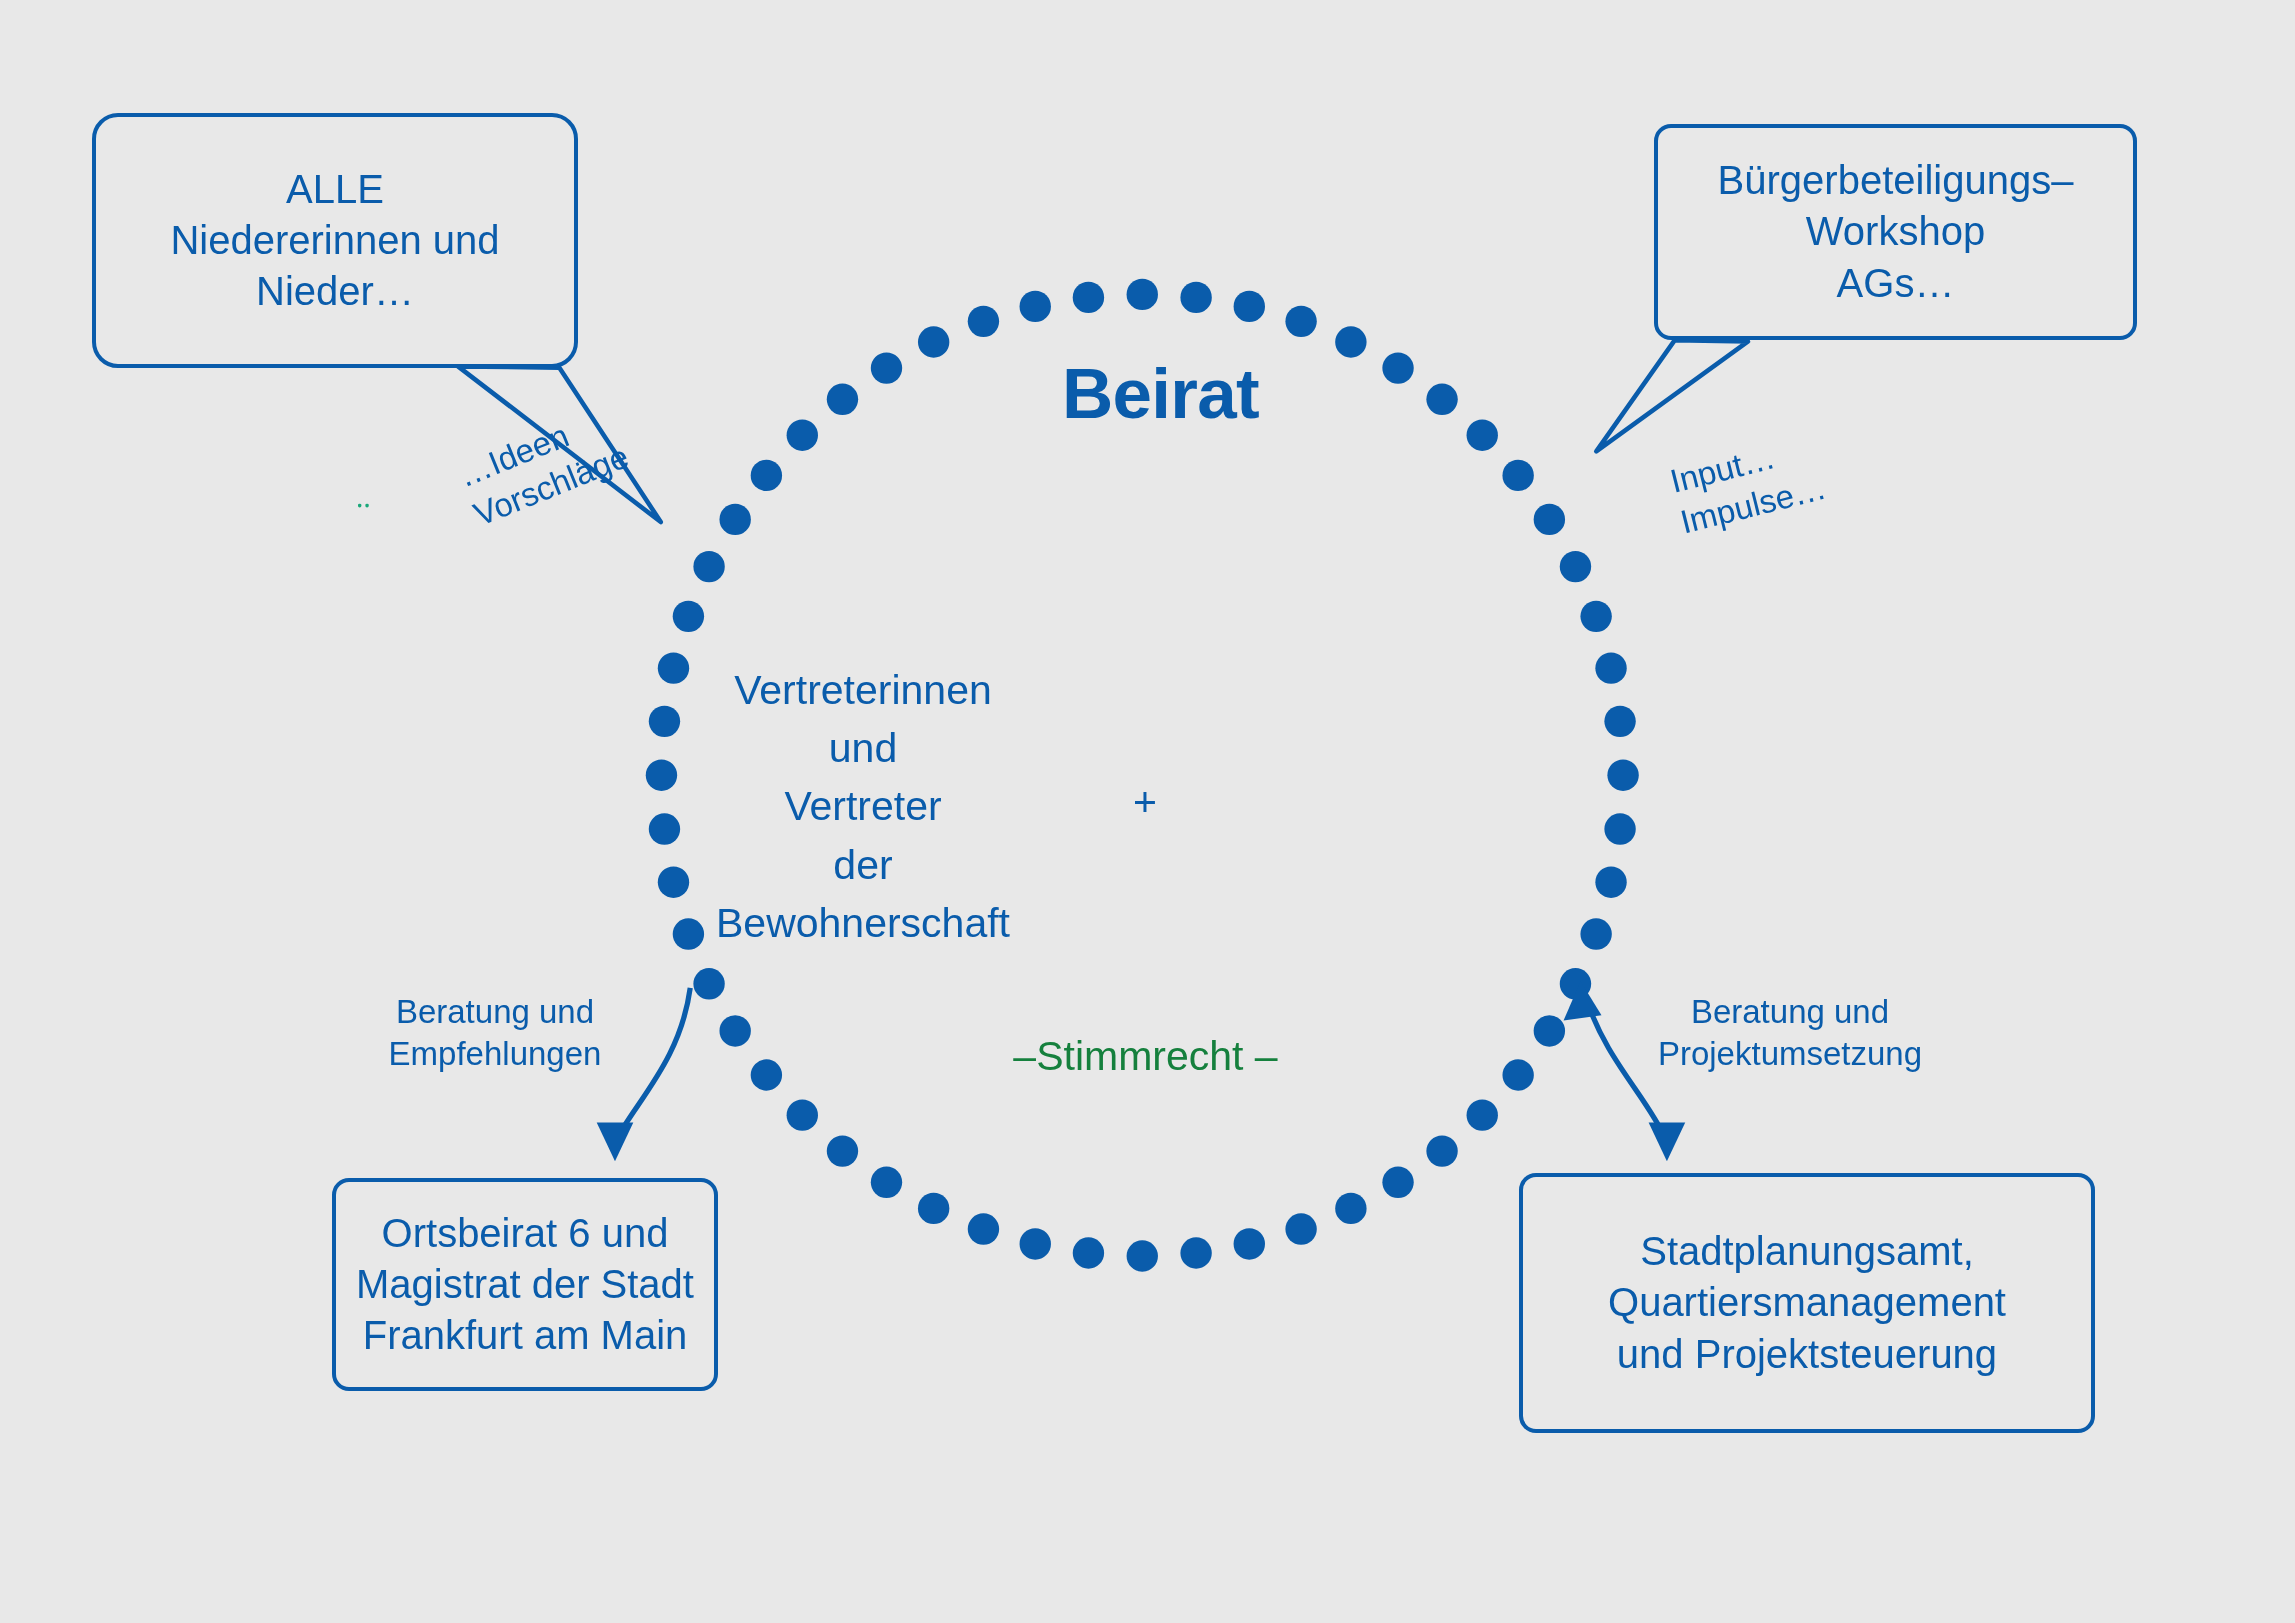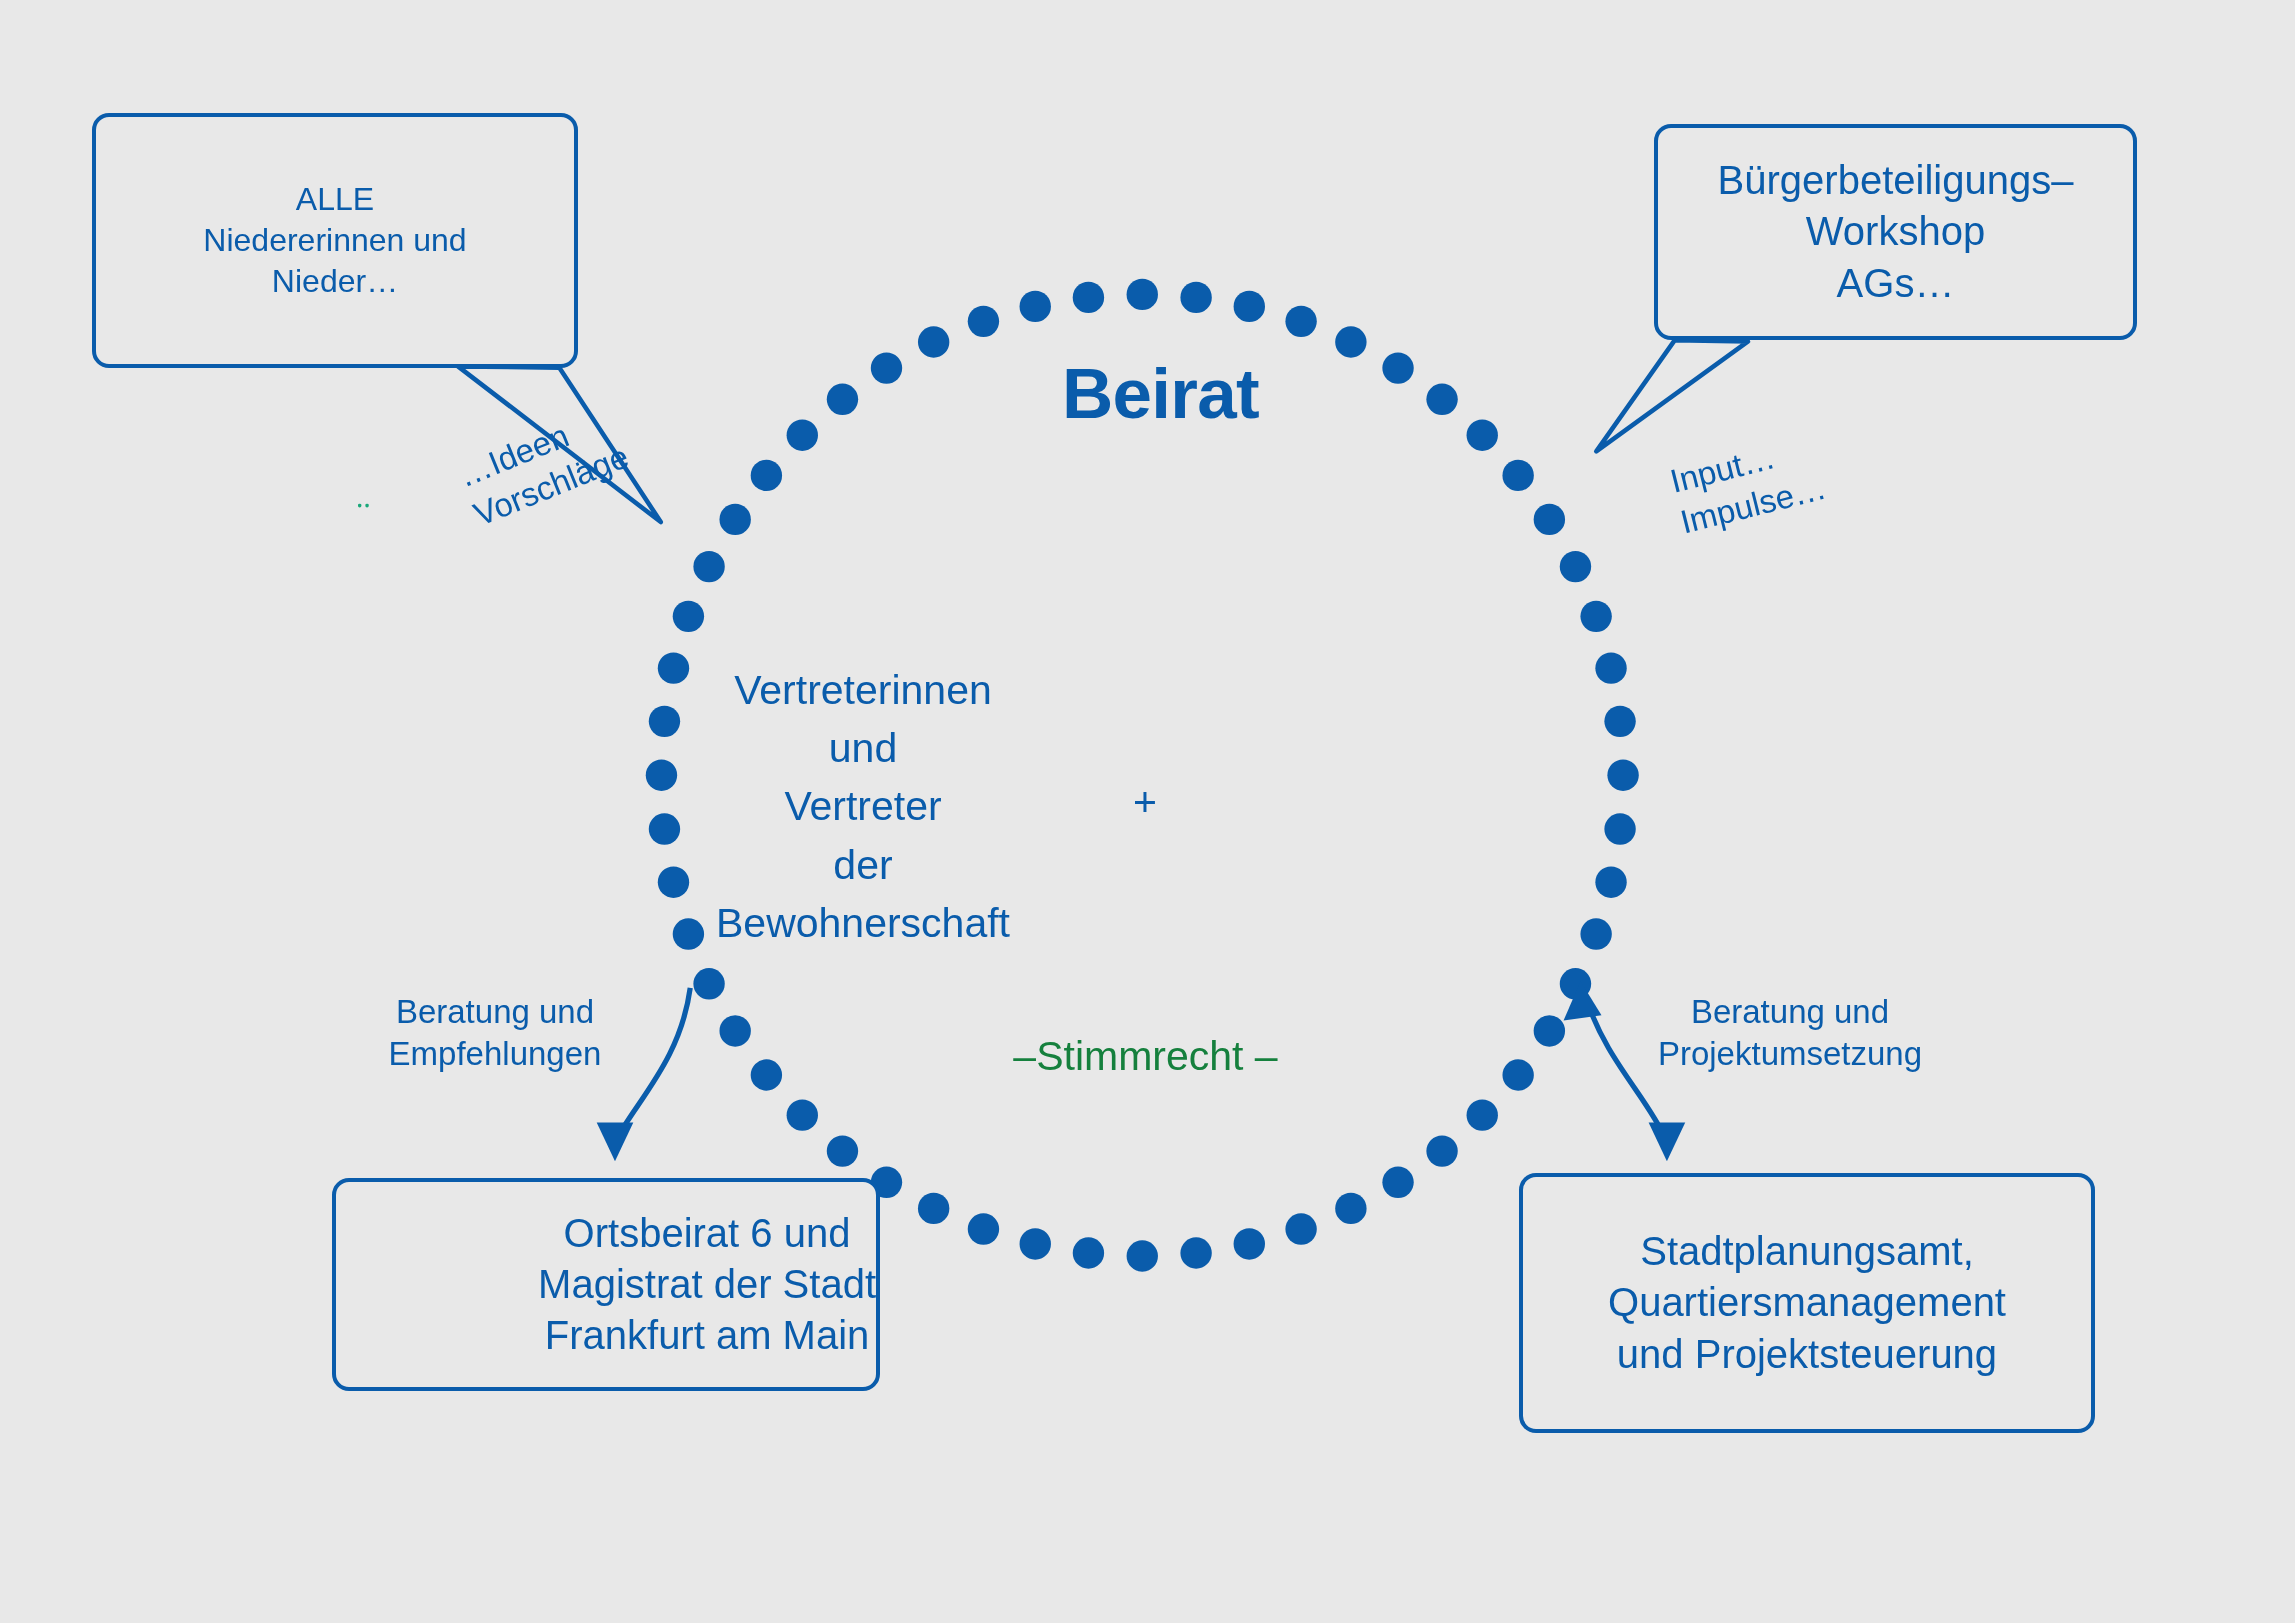--- a/index.html
+++ b/index.html
@@ -43,36 +43,36 @@
     align-items: center;
     line-height: 1.28;
   }
   .bubble span { display: block; white-space: pre-line; }
 
   #bubble-top-left {
     left: 92px;
     top: 113px;
     width: 486px;
     height: 255px;
-    font-size: 32px;
+    font-size: 40px;
+    border-radius: 26px;
   }
   #bubble-top-right {
     left: 1654px;
     top: 124px;
     width: 483px;
     height: 216px;
     font-size: 40px;
   }
   #bubble-bottom-left {
     left: 332px;
     top: 1178px;
-    width: 548px;
+    width: 386px;
     height: 213px;
     font-size: 40px;
-    align-items: flex-end;
   }
   #bubble-bottom-right {
     left: 1519px;
     top: 1173px;
     width: 576px;
     height: 260px;
     font-size: 40px;
   }
 
   

